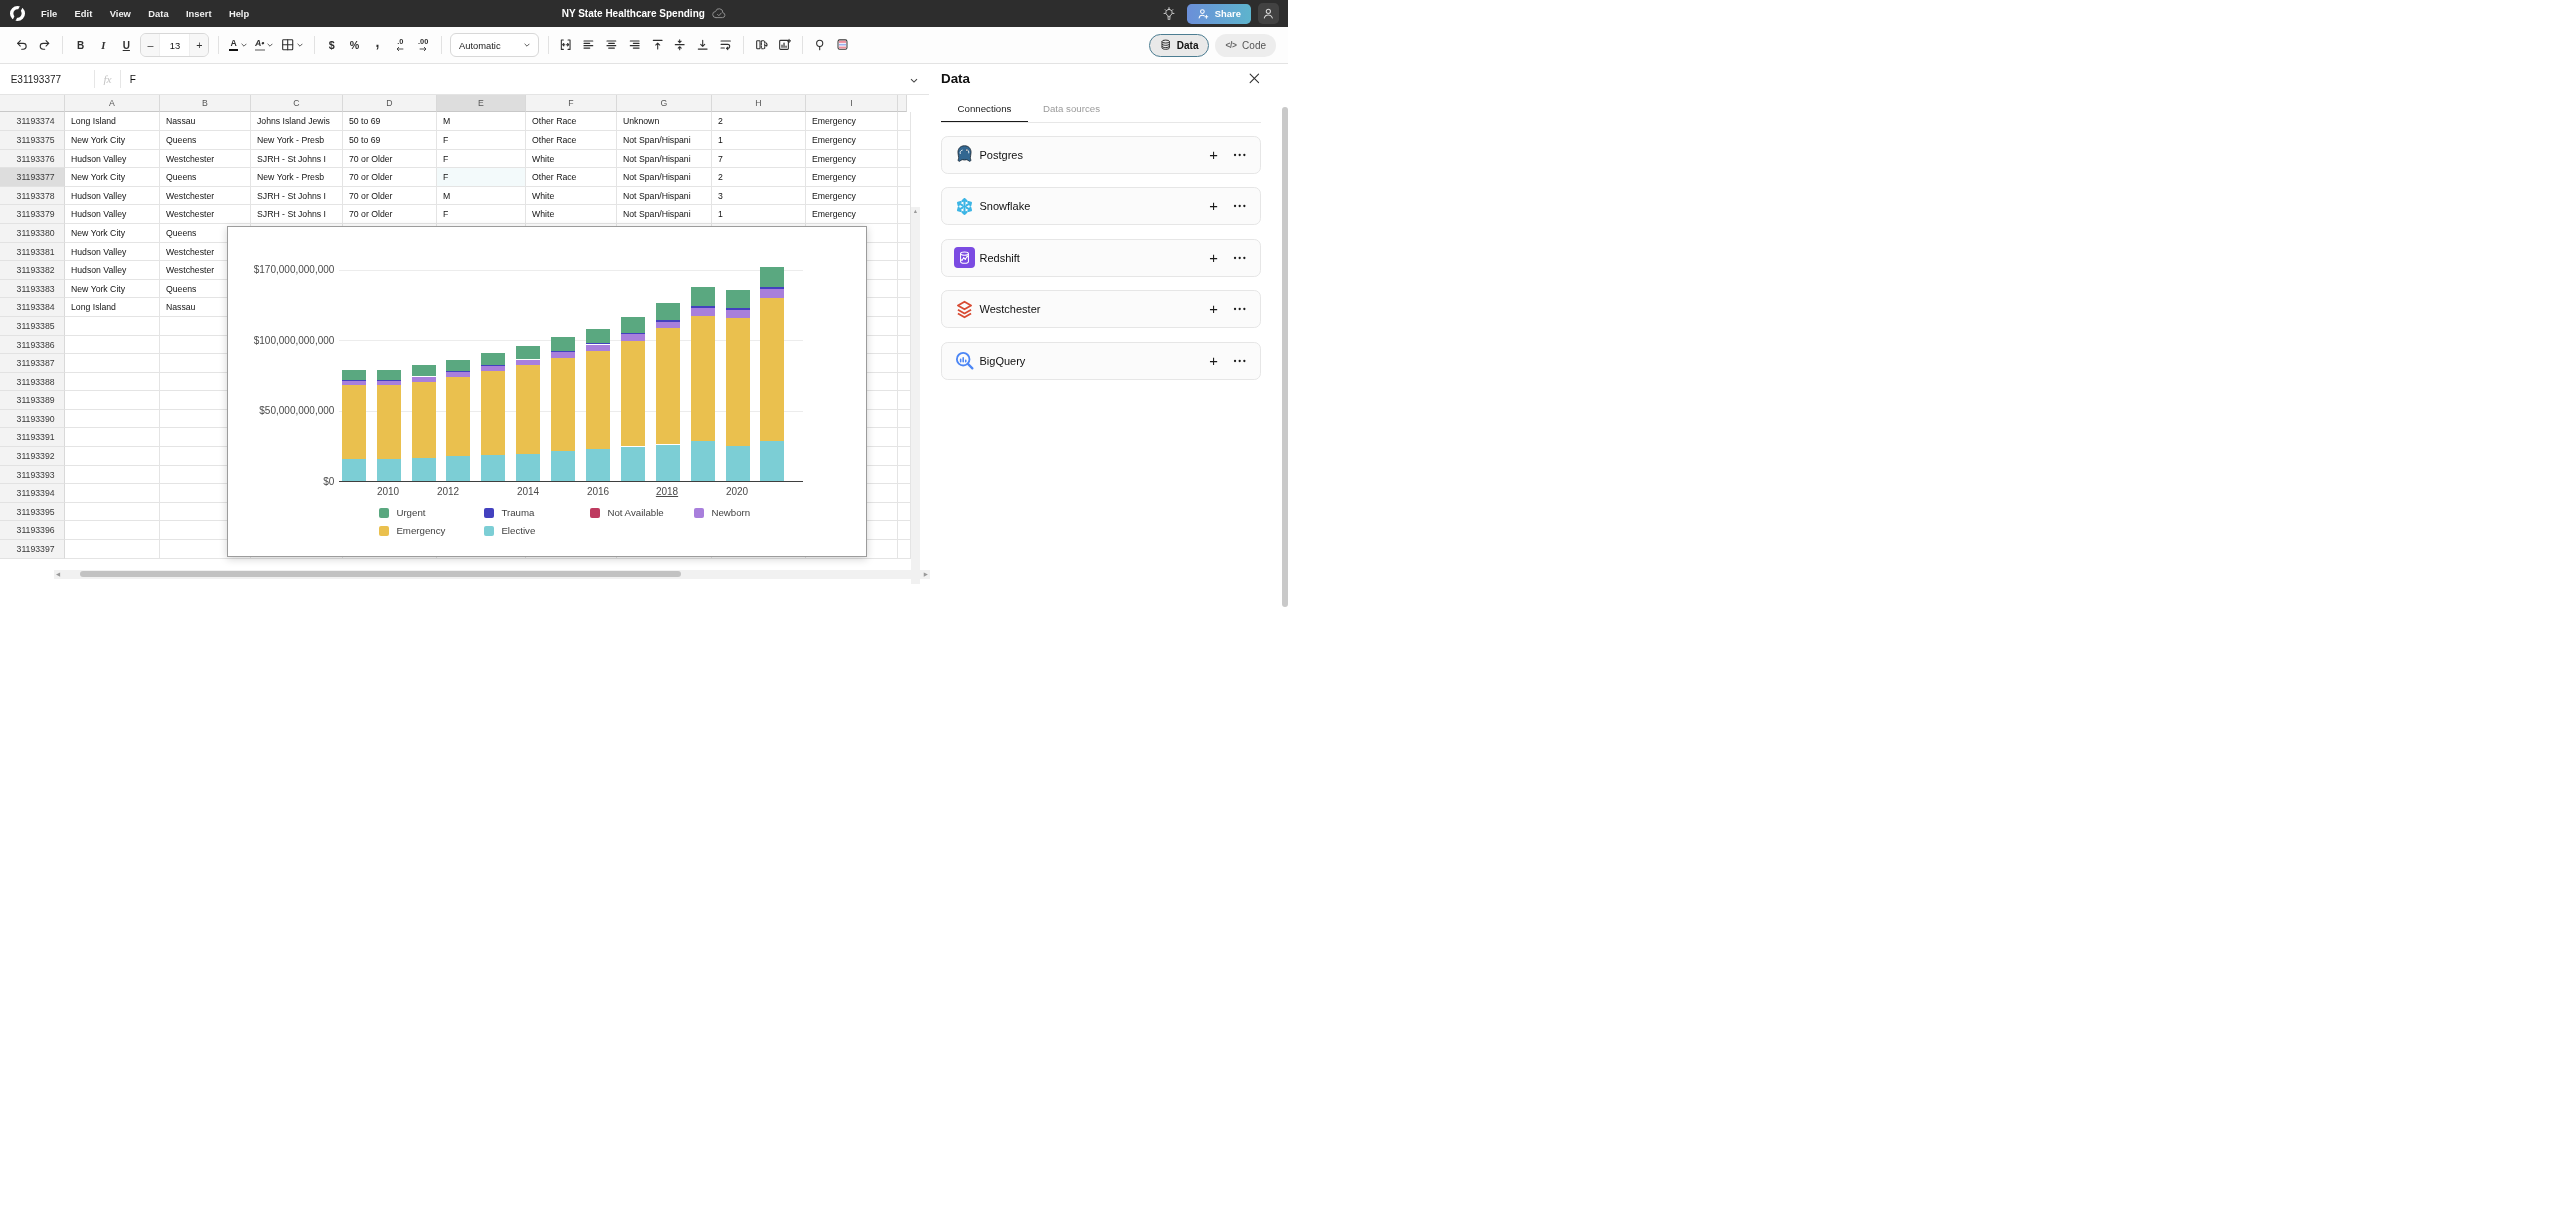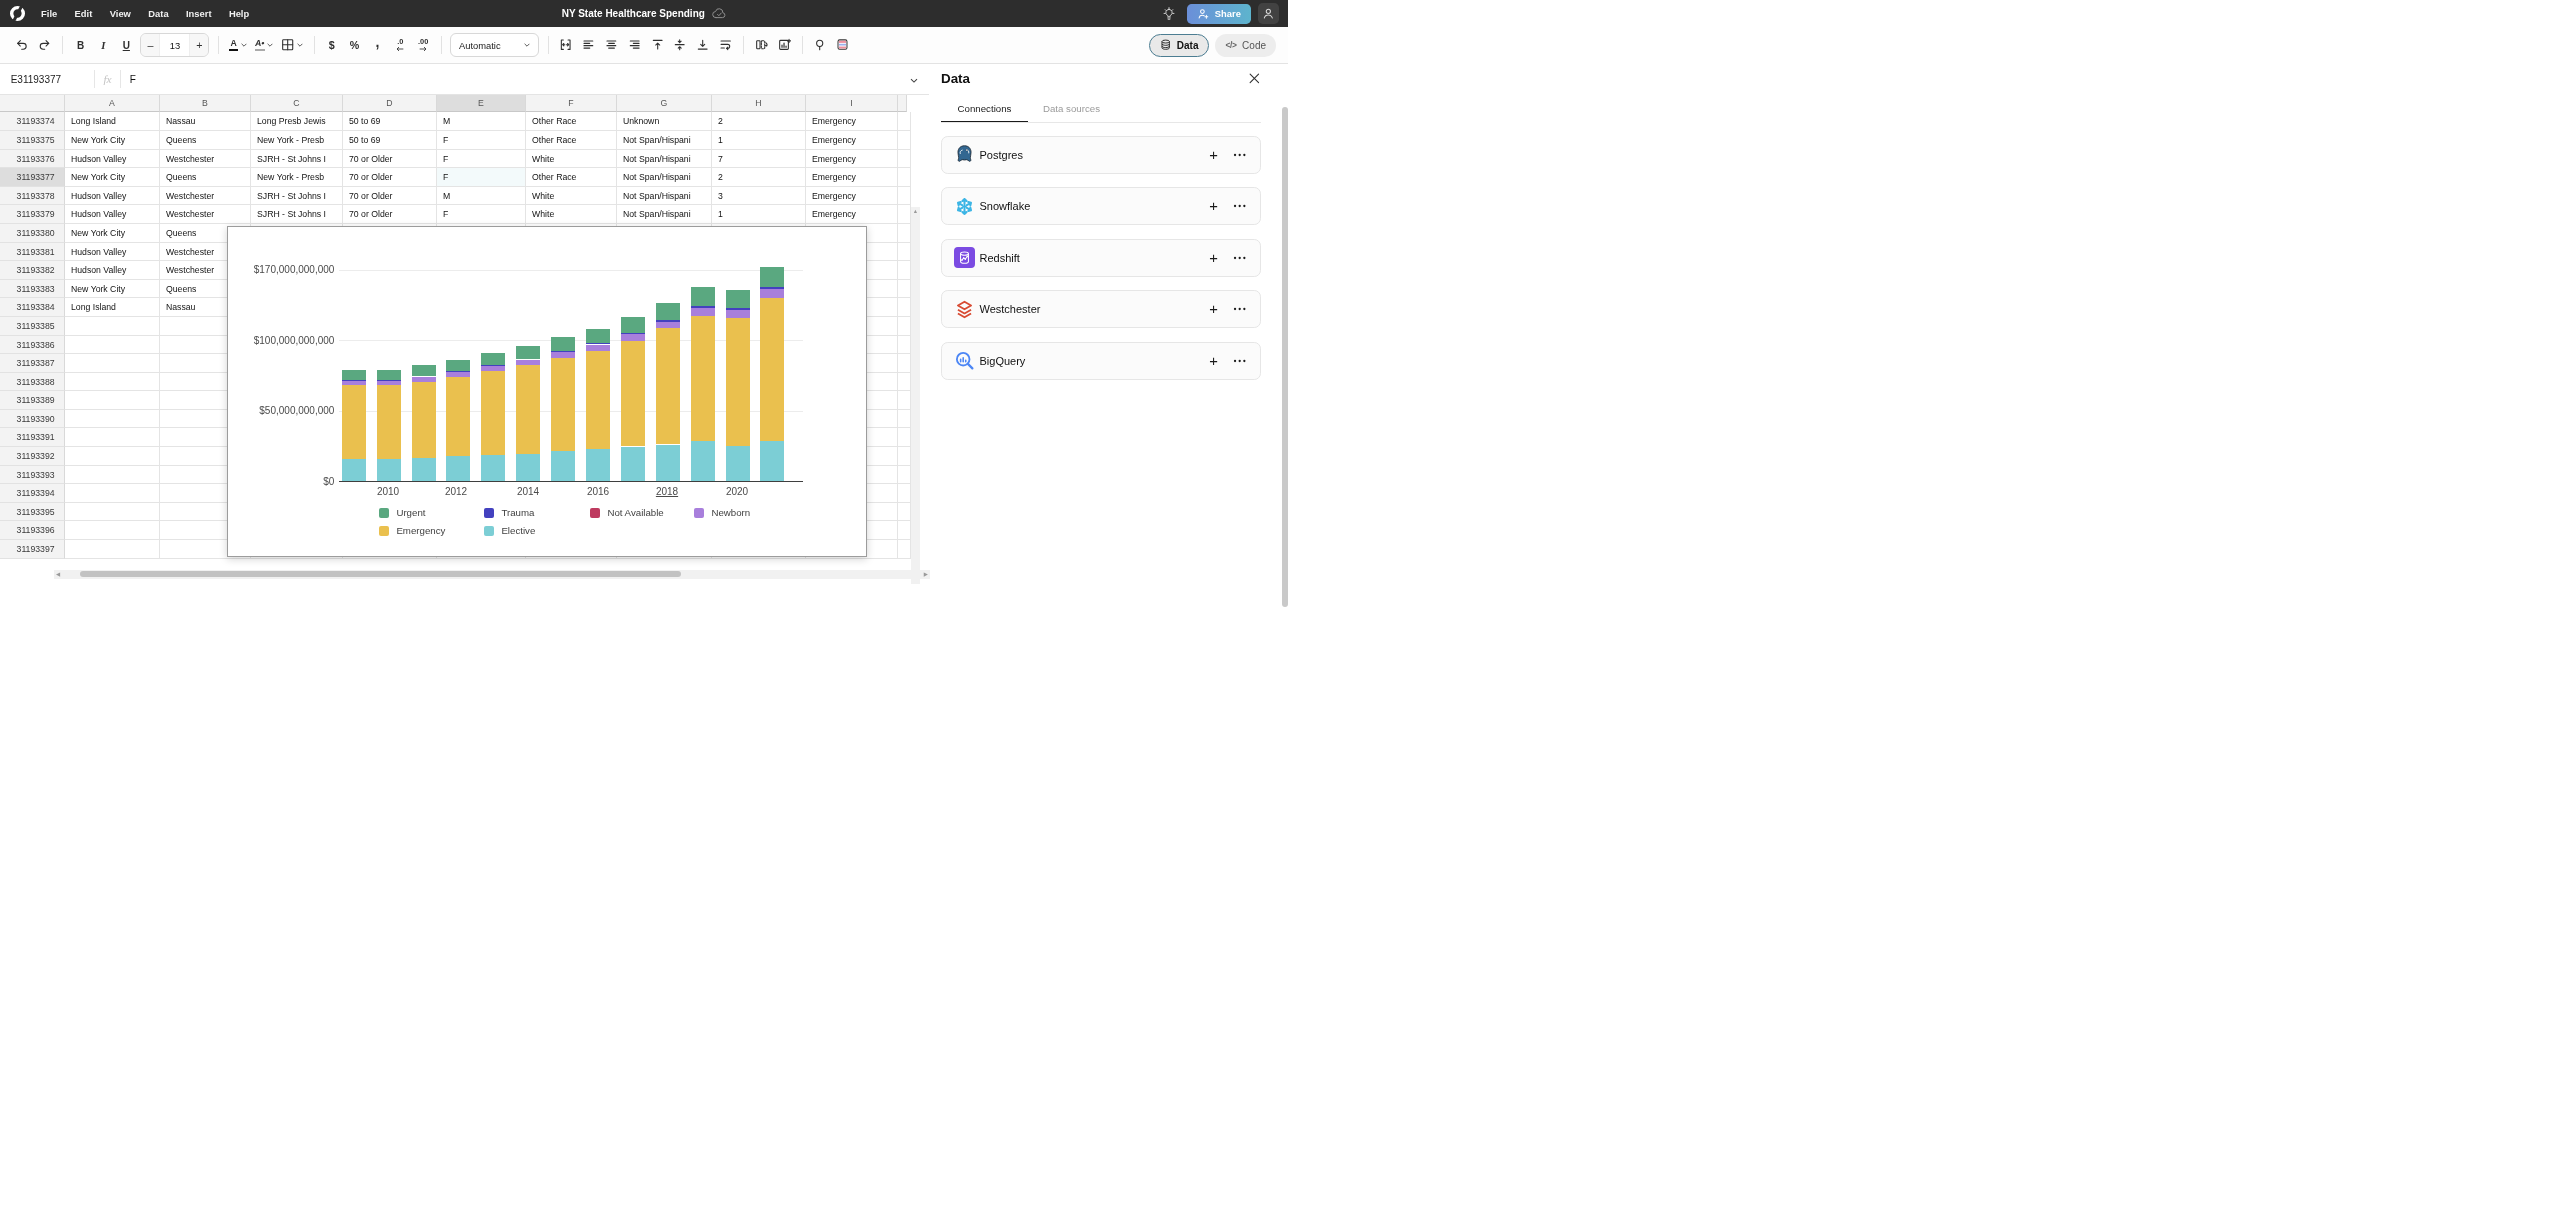--- a/index.html
+++ b/index.html
@@ -436,21 +436,21 @@
         <div class="col-h" style="width: 95px;">G</div>
         <div class="col-h" style="width: 94px;">H</div>
         <div class="col-h" style="width: 92px;">I</div>
         <div class="col-h" style="width: 9.4px;"></div>
       </div>
     <div id="grid-rows">
         <div class="grid-row">
           <div class="row-h">31193374</div>
           <div class="cell" style="width: 95px;">Long Island</div>
           <div class="cell" style="width: 91px;">Nassau</div>
-          <div class="cell" style="width: 92px;">Long Presb Jewis</div>
+          <div class="cell" style="width: 92px;">Johns Island Jewis</div>
           <div class="cell" style="width: 94px;">50 to 69</div>
           <div class="cell" style="width: 89px;">M</div>
           <div class="cell" style="width: 91px;">Other Race</div>
           <div class="cell" style="width: 95px;">Unknown</div>
           <div class="cell" style="width: 94px;">2</div>
           <div class="cell" style="width: 92px;">Emergency</div>
           <div class="cell" style="width: 9.4px;"></div>
         </div>
         <div class="grid-row">
           <div class="row-h">31193375</div>
@@ -831,21 +831,21 @@
       <div class="c-seg" style="left: 498px; top: 83px; height: 7.6px; background: rgb(168, 127, 220);"></div>
       <div class="c-seg" style="left: 498px; top: 81px; height: 1.8px; background: rgb(67, 65, 191);"></div>
       <div class="c-seg" style="left: 498px; top: 63px; height: 18.3px; background: rgb(90, 168, 128);"></div>
       <div class="c-seg" style="left: 532px; top: 214px; height: 41px; background: rgb(124, 206, 213);"></div>
       <div class="c-seg" style="left: 532px; top: 71px; height: 143px; background: rgb(234, 192, 78);"></div>
       <div class="c-seg" style="left: 532px; top: 62px; height: 8.5px; background: rgb(168, 127, 220);"></div>
       <div class="c-seg" style="left: 532px; top: 60px; height: 2px; background: rgb(67, 65, 191);"></div>
       <div class="c-seg" style="left: 532px; top: 40px; height: 20.4px; background: rgb(90, 168, 128);"></div>
       <div id="c-axis"></div>
       <div class="c-xlabel" style="left: 140px;">2010</div>
-      <div class="c-xlabel" style="left: 208px;">2012</div>
+      <div class="c-xlabel" style="left: 200px;">2012</div>
       <div class="c-xlabel" style="left: 280px;">2014</div>
       <div class="c-xlabel" style="left: 350px;">2016</div>
       <div class="c-xlabel" style="left: 419px; text-decoration: underline;">2018</div>
       <div class="c-xlabel" style="left: 489px;">2020</div>
       <div class="c-legend" style="left: 151px; top: 280px;">
         <span class="c-swatch" style="background:#5aa880"></span>
         <span class="c-lname">Urgent</span>
       </div>
       <div class="c-legend" style="left: 256px; top: 280px;">
         <span class="c-swatch" style="background:#4341bf"></span>

